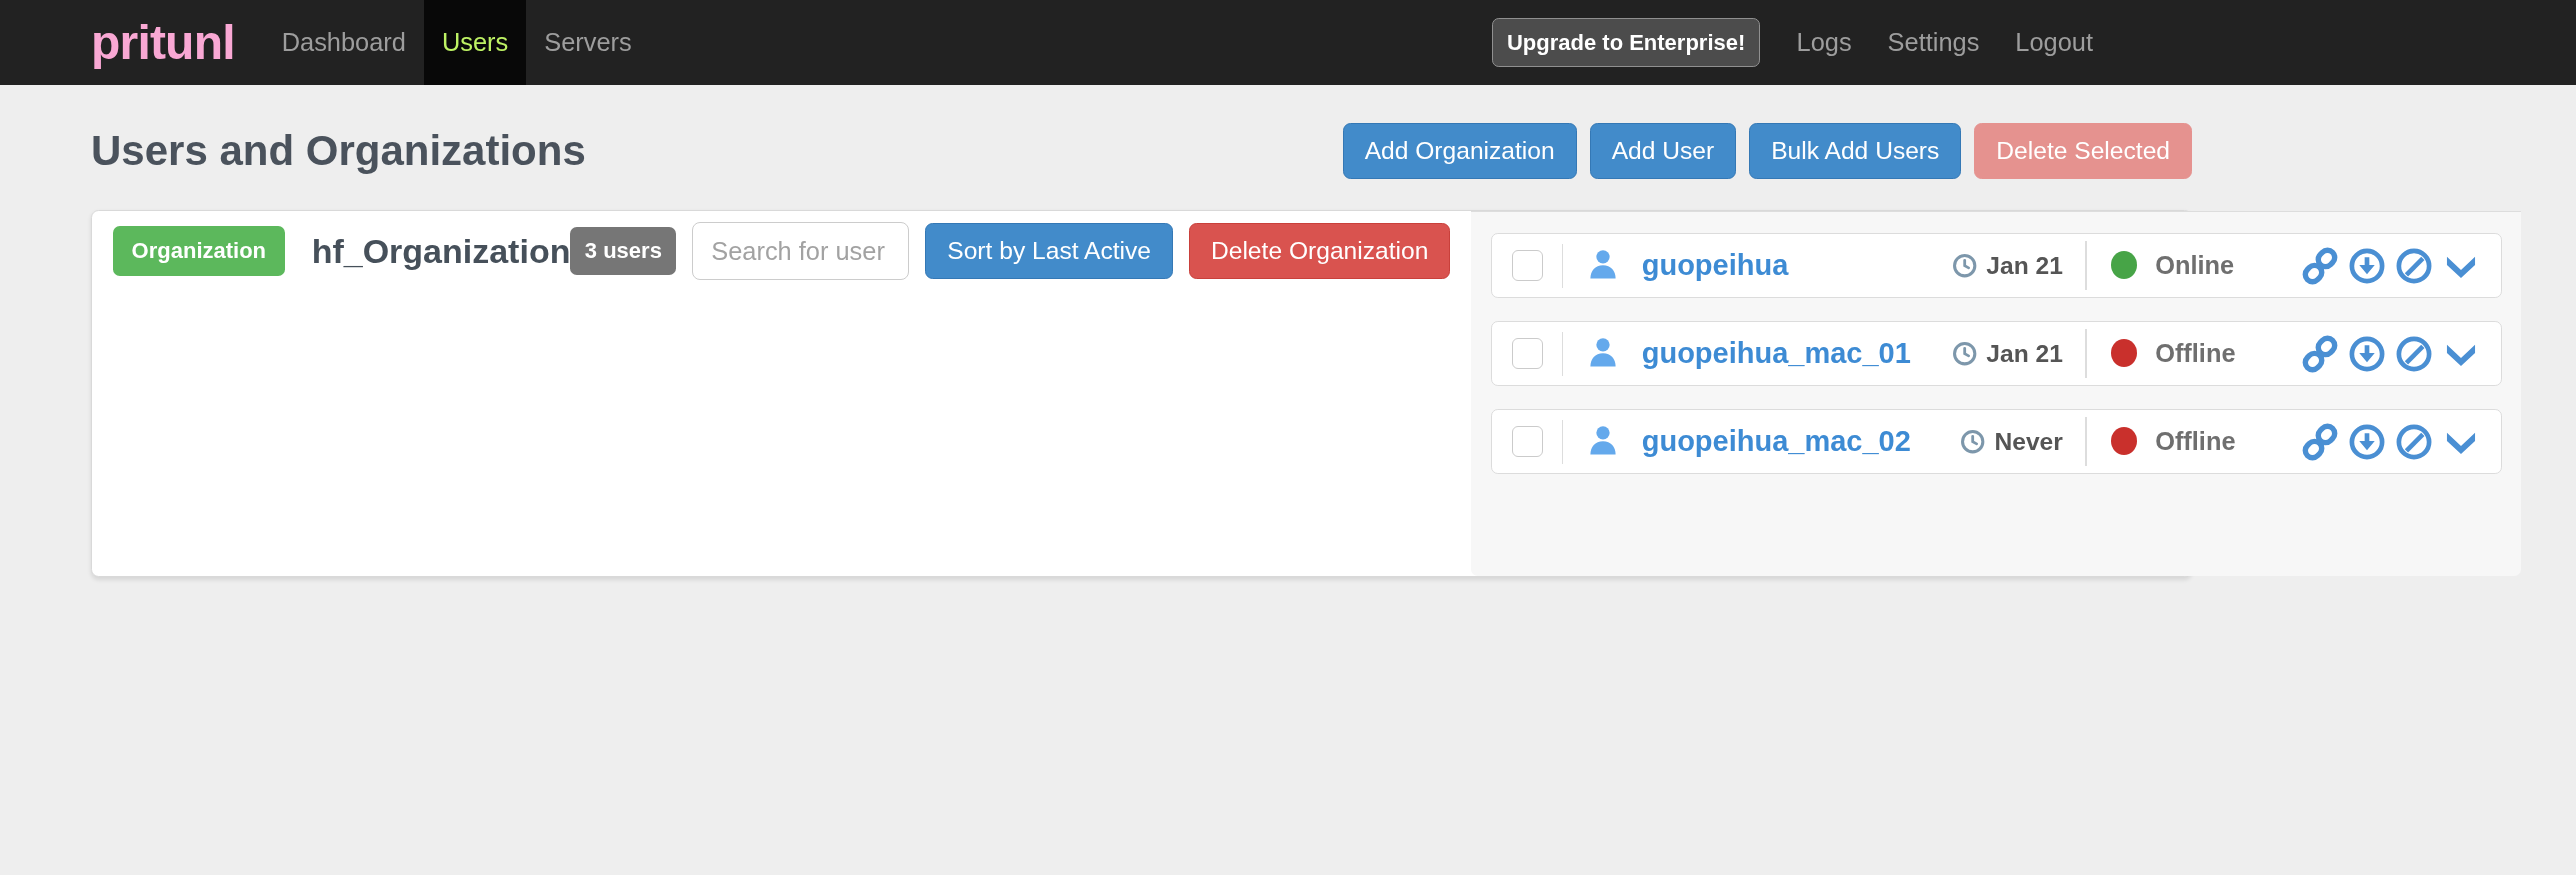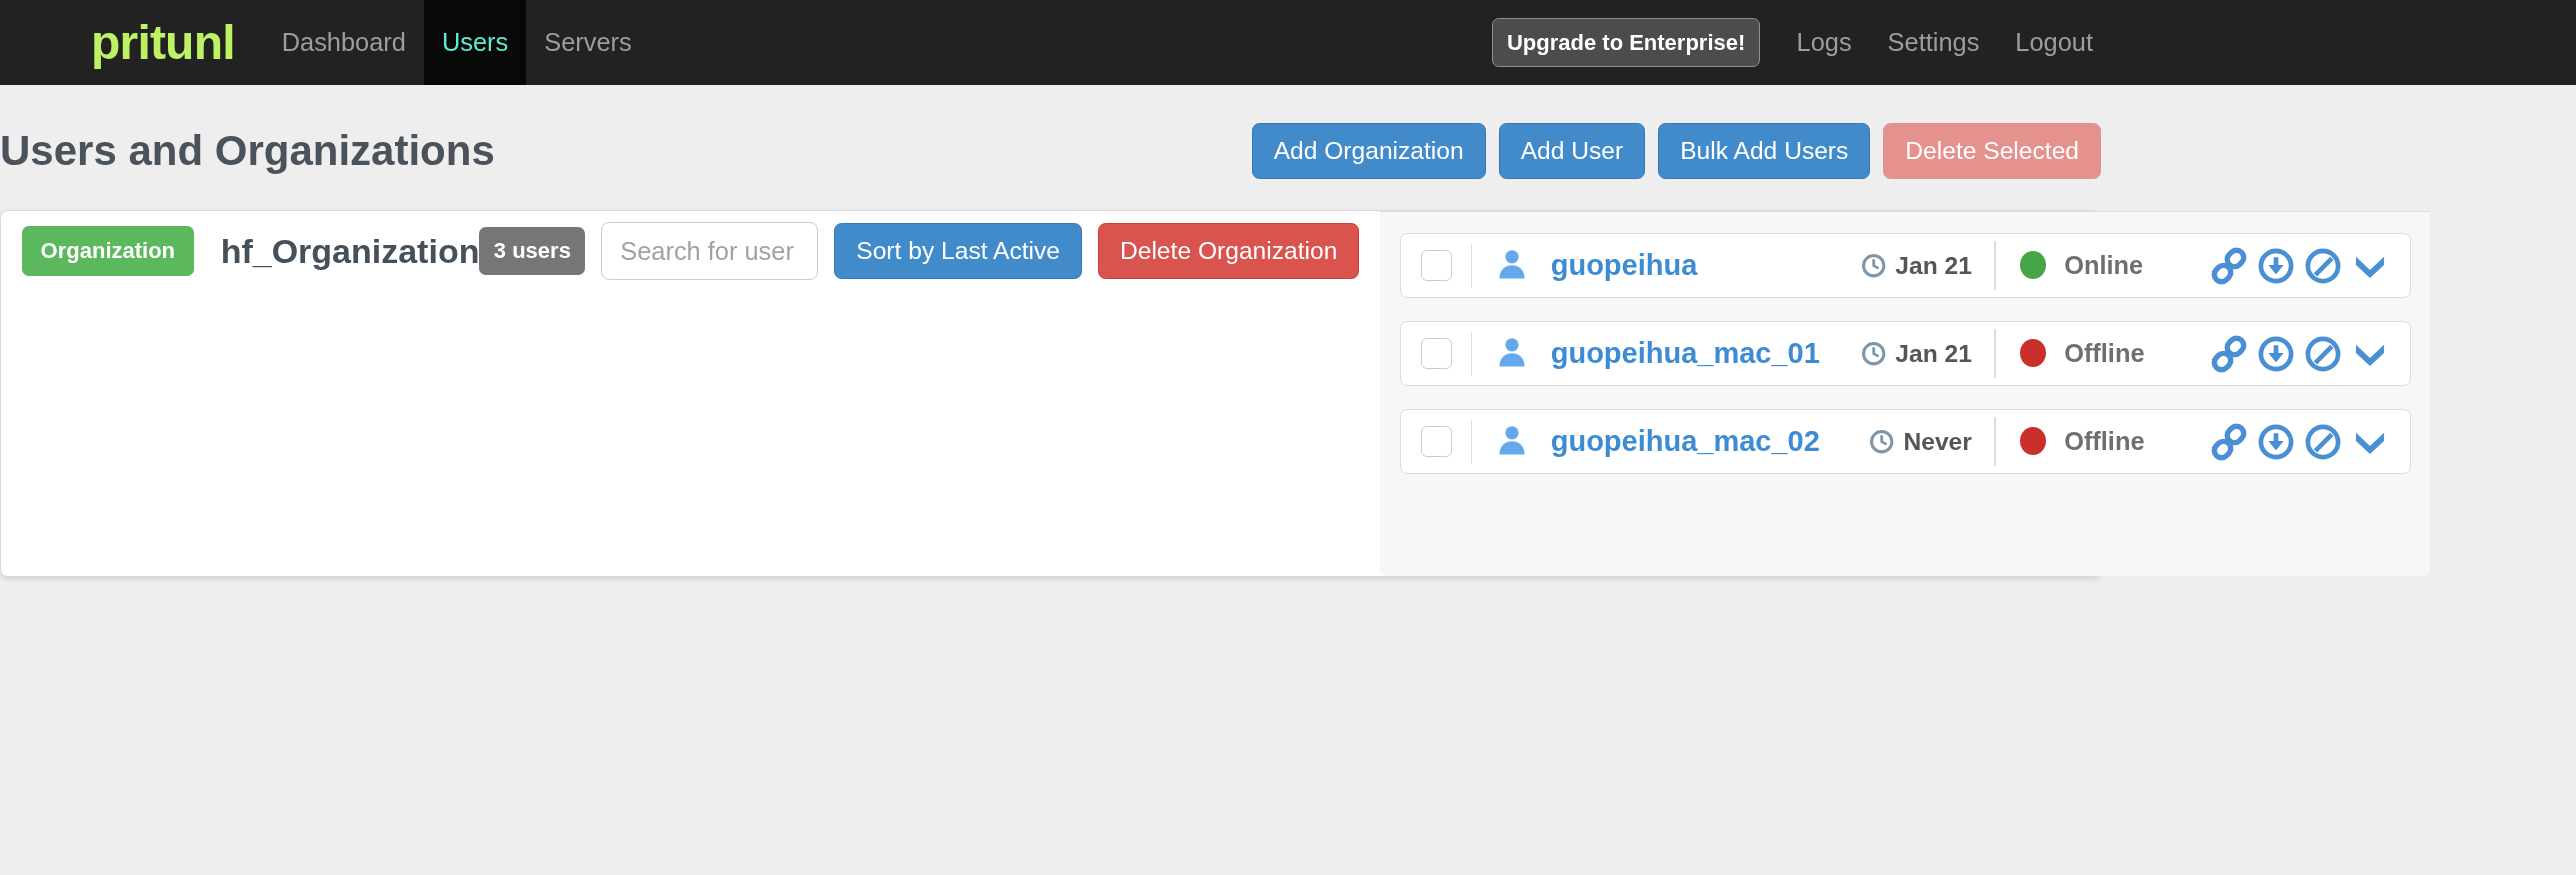--- a/index.html
+++ b/index.html
@@ -16,33 +16,33 @@
     --danger:#d9534f; --danger-border:#c9403b; --danger-muted:#e5928f;
     --success:#5cb85c; --badge-gray:#767676;
     --heading:#4a525c; --username:#3d8bd4; --icon-blue:#4a8fd3;
     --online:#47a447; --offline:#c9302c; --muted-steel:#7d97ab;
     --highlight:#ee1111;
   }
 
   
   .navbar { height:85px; background:var(--navbar-bg); width:100%; }
   .nav-inner { width:2111px; padding-left:91px; height:100%; display:flex; align-items:stretch; }
-  .logo { color:#bef264; font-size:48px; font-weight:bold; letter-spacing:-0.8px;
+  .logo { color:#f9a8d4; font-size:48px; font-weight:bold; letter-spacing:-0.8px;
           display:flex; align-items:center; margin-right:29px; cursor:pointer; }
   .nav-tabs { display:flex; align-items:stretch; }
   .nav-item { color:var(--nav-link); font-size:25.4px; padding:0 18px; display:flex;
               align-items:center; cursor:pointer; text-decoration:none; }
-  .nav-item.active { background:var(--navbar-active); color:#5eead4; }
+  .nav-item.active { background:var(--navbar-active); color:#bef264; }
   .nav-right { margin-left:auto; display:flex; align-items:center; }
   .upgrade-btn { background:#4c4c4c; border:1.7px solid #909090; border-radius:6.8px;
                  color:#fff; font-size:22px; font-weight:bold; padding:10.2px 13.6px;
                  font-family:inherit; cursor:pointer; margin-right:18.6px; }
 
   
-  .container { width:2101px; }
+  .container { width:2101px; margin-left:91px; }
   .page-header { margin-top:38px; height:56px; display:flex; align-items:center;
                  justify-content:space-between; }
   .page-title { font-size:42px; font-weight:bold; color:var(--heading); }
   .page-actions { display:flex; gap:13px; }
   .btn { height:56px; border-radius:7.6px; font-size:24.6px; color:#fff; padding:0 21px;
          display:flex; align-items:center; font-family:inherit; cursor:pointer;
          border:1.7px solid transparent; white-space:nowrap; }
   .btn-primary { background:var(--primary); border-color:var(--primary-border); }
   .btn-danger  { background:var(--danger);  border-color:var(--danger-border); }
   .btn-danger-muted { background:var(--danger-muted); border-color:var(--danger-muted); }

